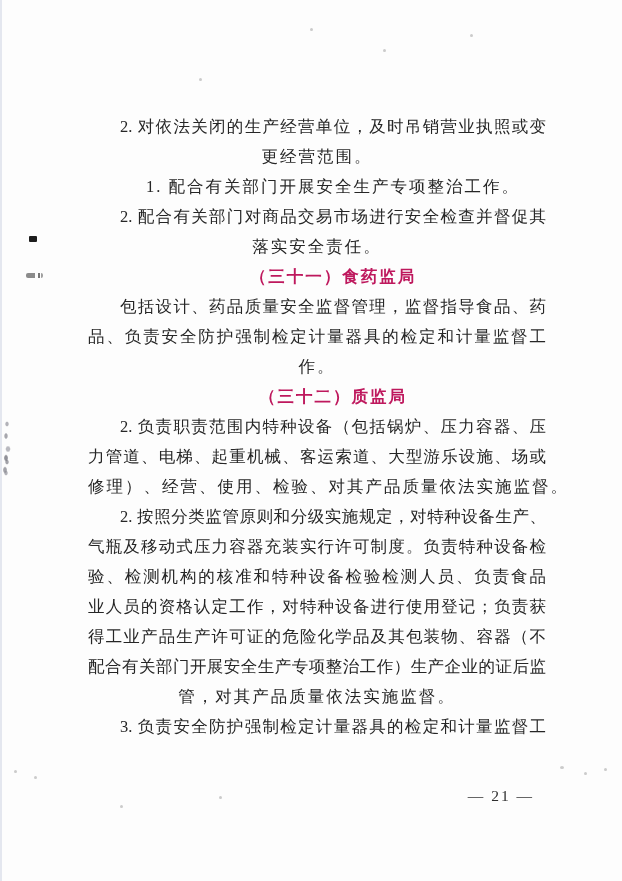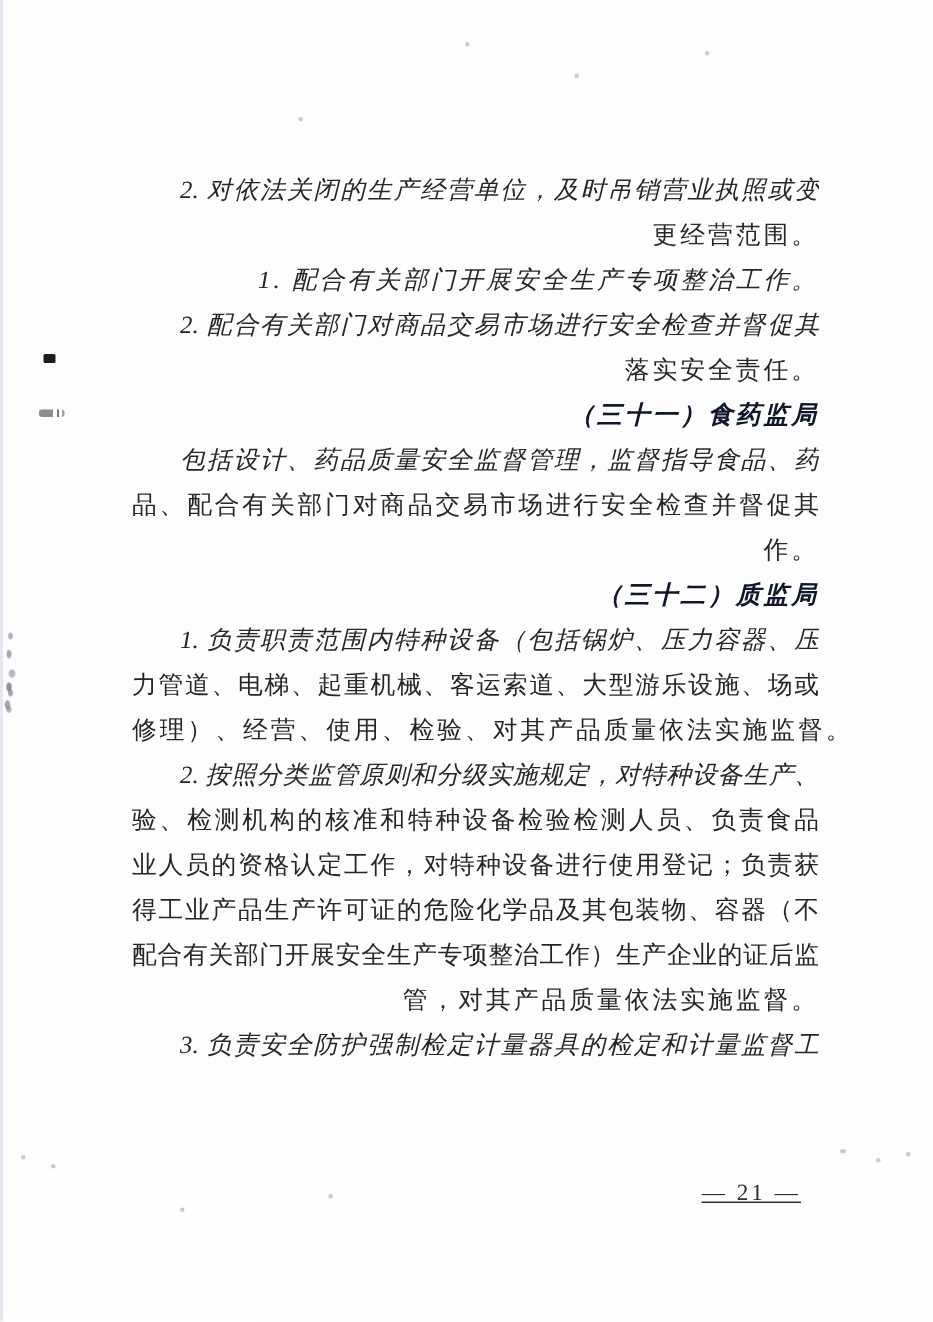--- a/index.html
+++ b/index.html
@@ -28,44 +28,43 @@
     left: 88px;
     top: 112px;
     width: 458px;
   }
   .line {
     height: 30px;
     line-height: 30px;
     font-size: 16.5px;
     letter-spacing: 2px;
     white-space: nowrap;
-    text-align: right;
+    text-align: center;
   }
   .line.j {
     letter-spacing: 0;
     white-space: normal;
     text-align: justify;
     text-align-last: justify;
     text-justify: inter-character;
     overflow: hidden;
   }
-  .line.ind { text-indent: 32px; font-style: italic; }
+  .line.ind { text-indent: 32px; }
   .line.heading {
     font-weight: bold;
-    color: #0f172a;
+    color: #be185d;
   }
   .page-number {
     position: absolute;
     top: 784px;
     right: 88px;
     font-size: 15.5px;
     line-height: 24px;
     letter-spacing: 2px;
     color: #2e2e2e;
-    text-decoration: underline;
   }
   
   .artifact { position: absolute; pointer-events: none; }
   .mark-square {
     left: 29px; top: 236px;
     width: 8px; height: 6px;
     background: #1d1d1d;
     border-radius: 1px;
   }
   .mark-smudge {
@@ -115,27 +114,28 @@
   <div class="edge-line artifact"></div>
 
   <div class="text-block">
     <div class="line ind j">2. 对依法关闭的生产经营单位，及时吊销营业执照或变</div>
     <div class="line">更经营范围。</div>
     <div class="line ind">1. 配合有关部门开展安全生产专项整治工作。</div>
     <div class="line ind j">2. 配合有关部门对商品交易市场进行安全检查并督促其</div>
     <div class="line">落实安全责任。</div>
     <div class="line ind heading">（三十一）食药监局</div>
     <div class="line ind j">包括设计、药品质量安全监督管理，监督指导食品、药</div>
-    <div class="line j">品、配合有关部门对商品交易市场进行安全检查并督促其</div>
+    <div class="line j">品、负责安全防护强制检定计量器具的检定和计量监督工</div>
     <div class="line">作。</div>
     <div class="line ind heading">（三十二）质监局</div>
-    <div class="line ind j">1. 负责职责范围内特种设备（包括锅炉、压力容器、压</div>
+    <div class="line ind j">2. 负责职责范围内特种设备（包括锅炉、压力容器、压</div>
     <div class="line j">力管道、电梯、起重机械、客运索道、大型游乐设施、场或</div>
     <div class="line">修理）、经营、使用、检验、对其产品质量依法实施监督。</div>
     <div class="line ind j">2. 按照分类监管原则和分级实施规定，对特种设备生产、</div>
+    <div class="line j">气瓶及移动式压力容器充装实行许可制度。负责特种设备检</div>
     <div class="line j">验、检测机构的核准和特种设备检验检测人员、负责食品</div>
     <div class="line j">业人员的资格认定工作，对特种设备进行使用登记；负责获</div>
     <div class="line j">得工业产品生产许可证的危险化学品及其包装物、容器（不</div>
     <div class="line j">配合有关部门开展安全生产专项整治工作）生产企业的证后监</div>
     <div class="line">管，对其产品质量依法实施监督。</div>
     <div class="line ind j">3. 负责安全防护强制检定计量器具的检定和计量监督工</div>
   </div>
 
   <div class="page-number">— 21 —</div>
 

